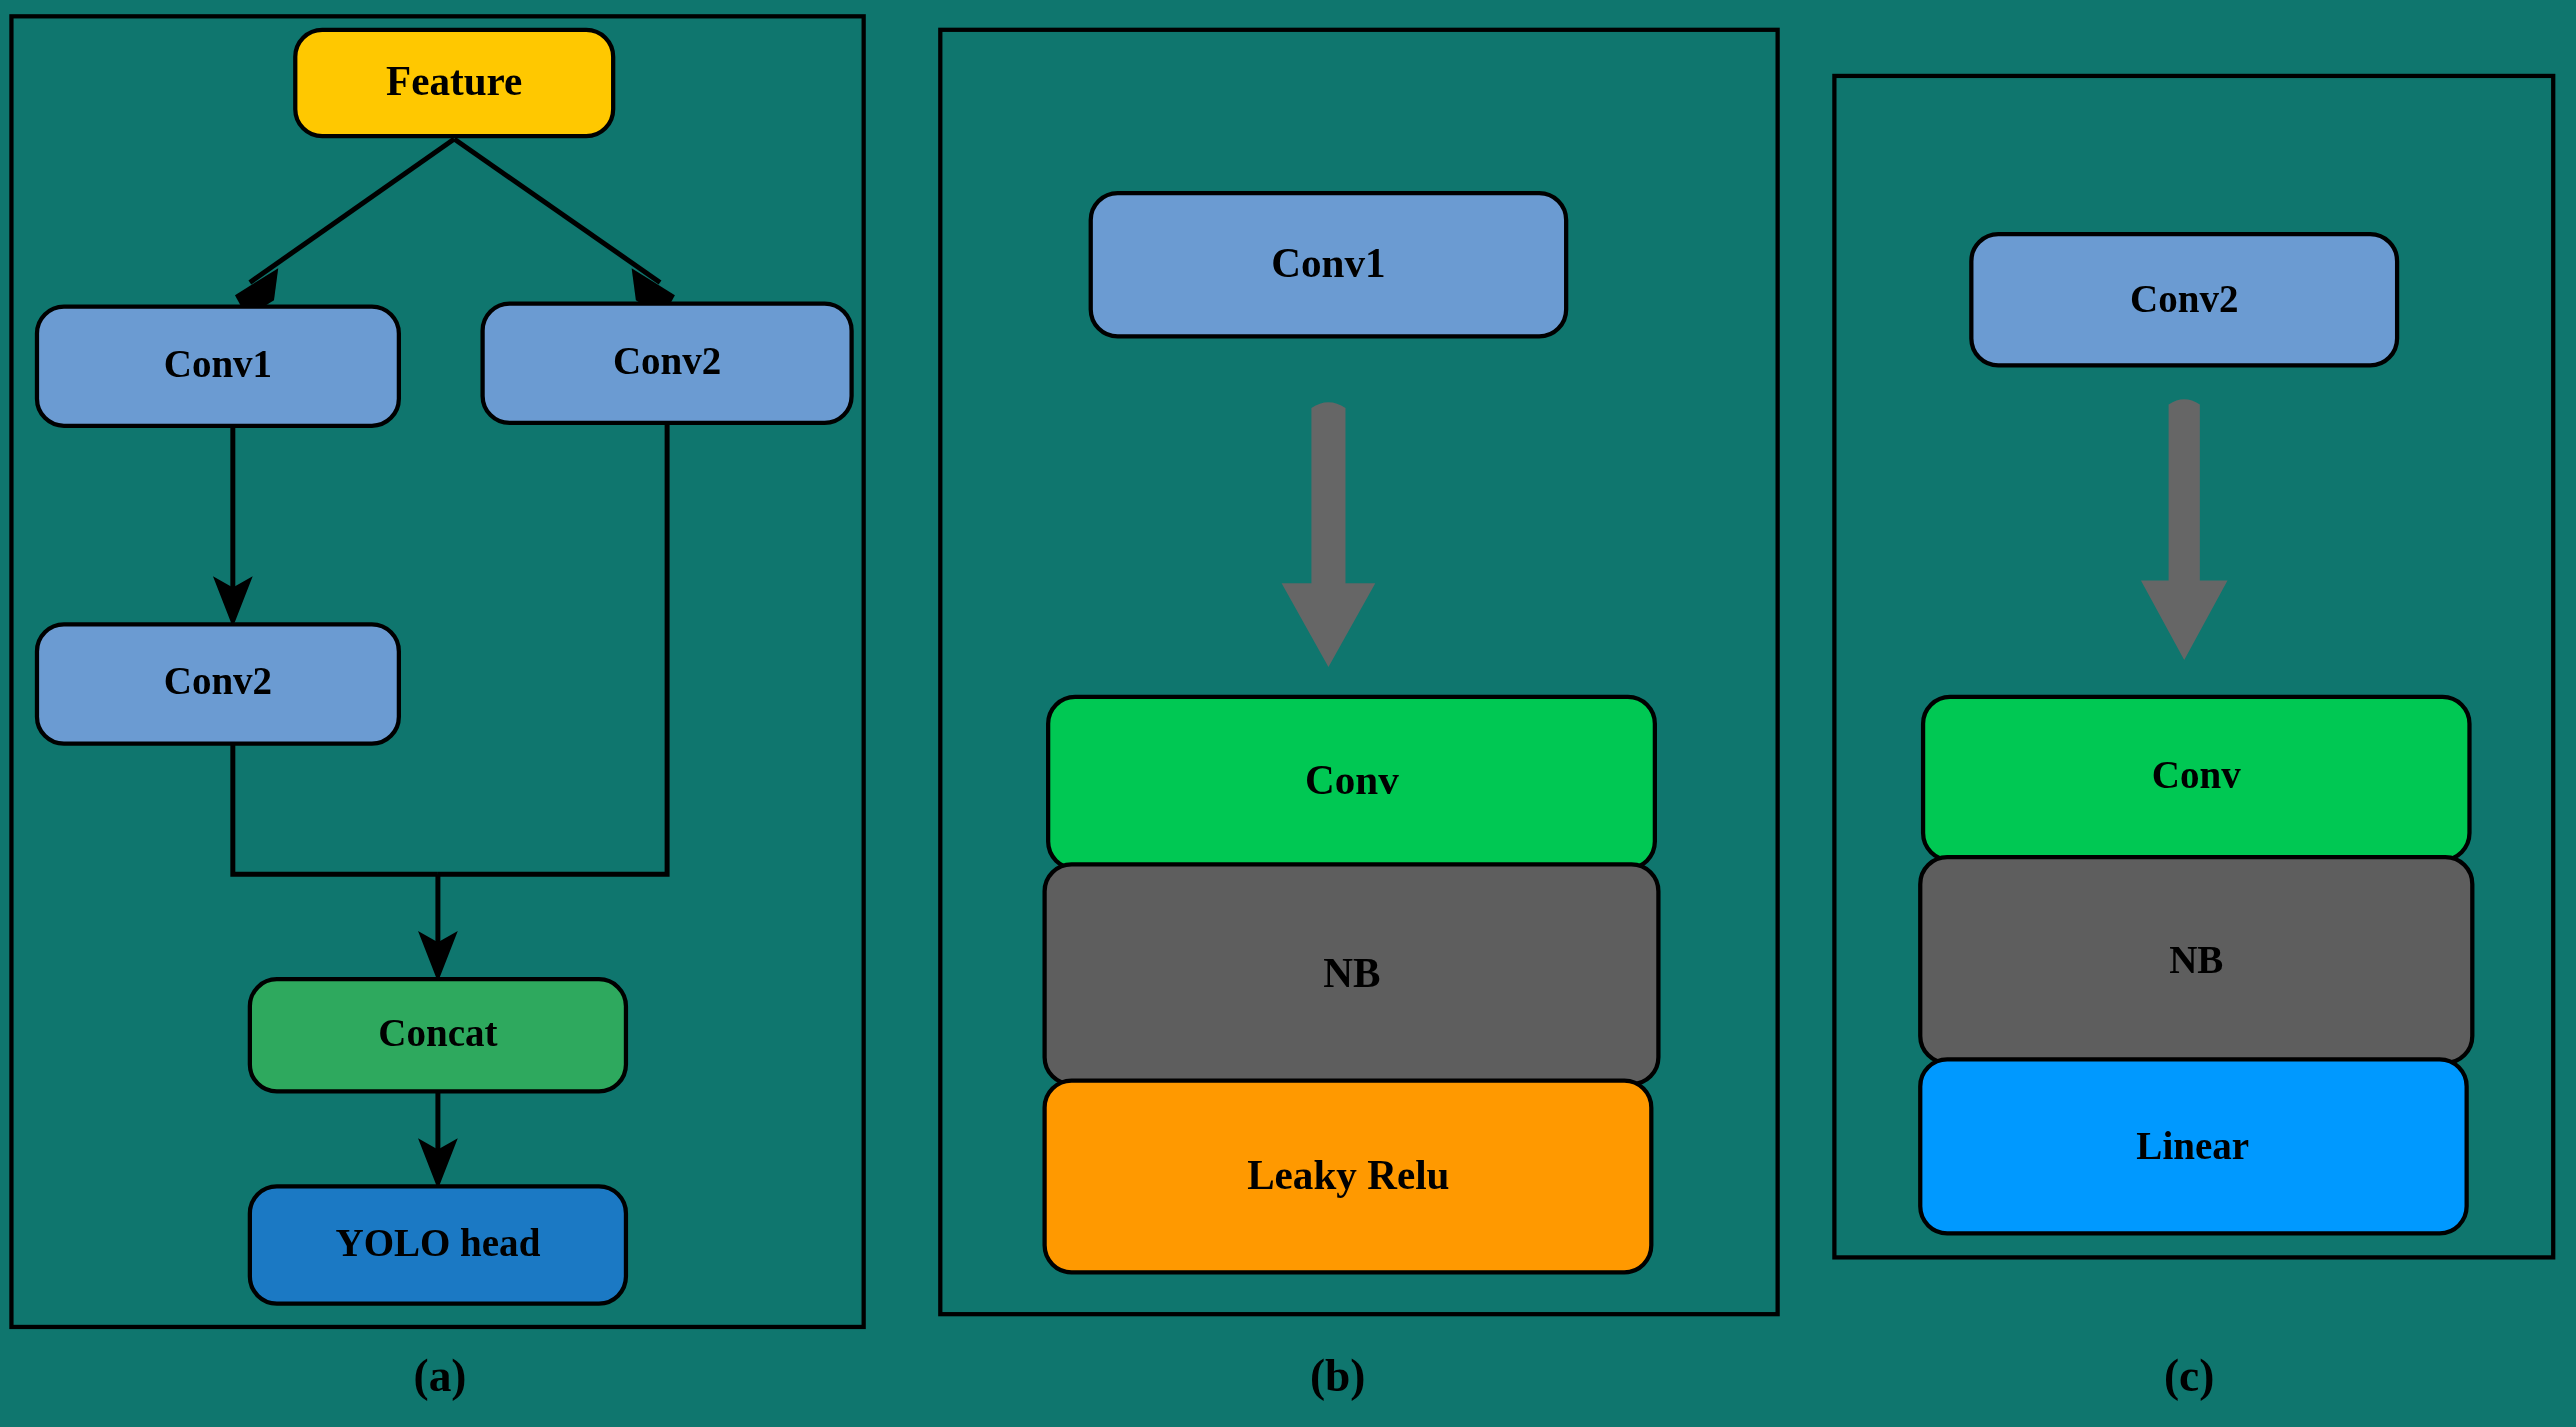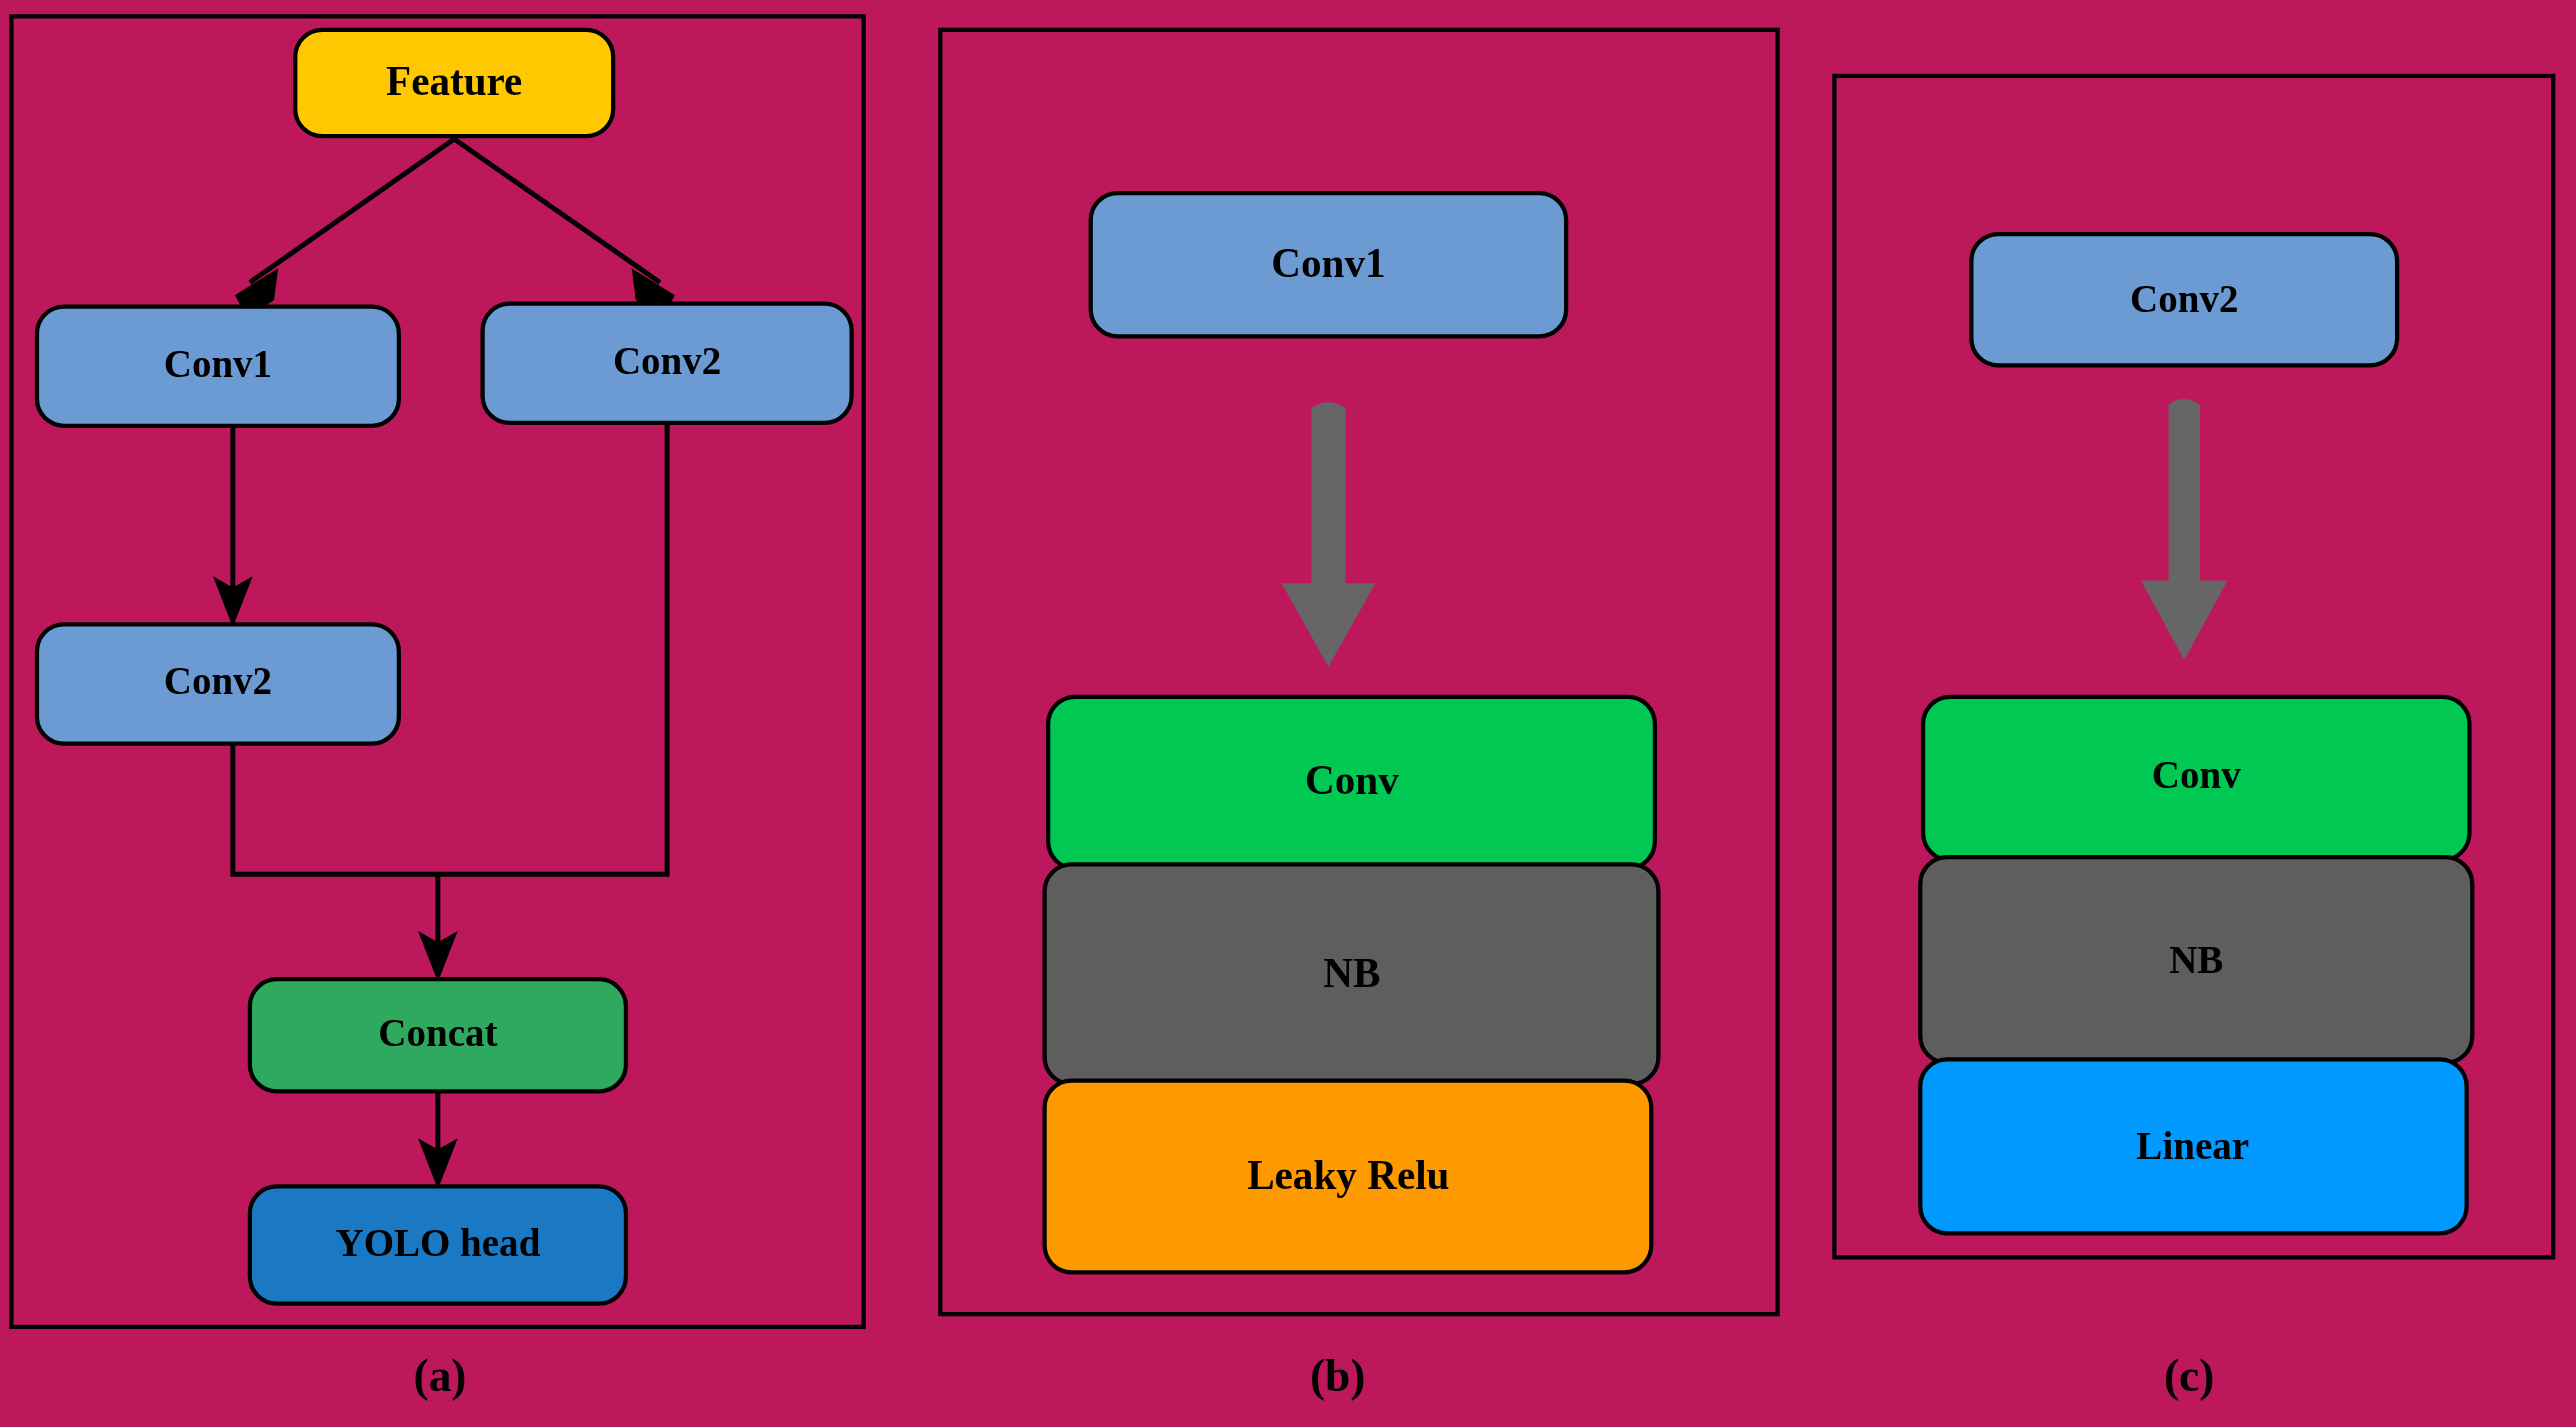--- a/index.html
+++ b/index.html
@@ -10,21 +10,21 @@
   body {
     width: 2576px;
     height: 1427px;
     font-family: "Liberation Serif", "DejaVu Serif", serif;
     overflow: hidden;
   }
   #figure {
     position: relative;
     width: 2576px;
     height: 1427px;
-    background: #be185d;
+    background: #0f766e;
   }
   svg.layer {
     position: absolute;
     left: 0;
     top: 0;
     width: 2576px;
     height: 1427px;
   }
   .panel-frame {
     fill: none;

